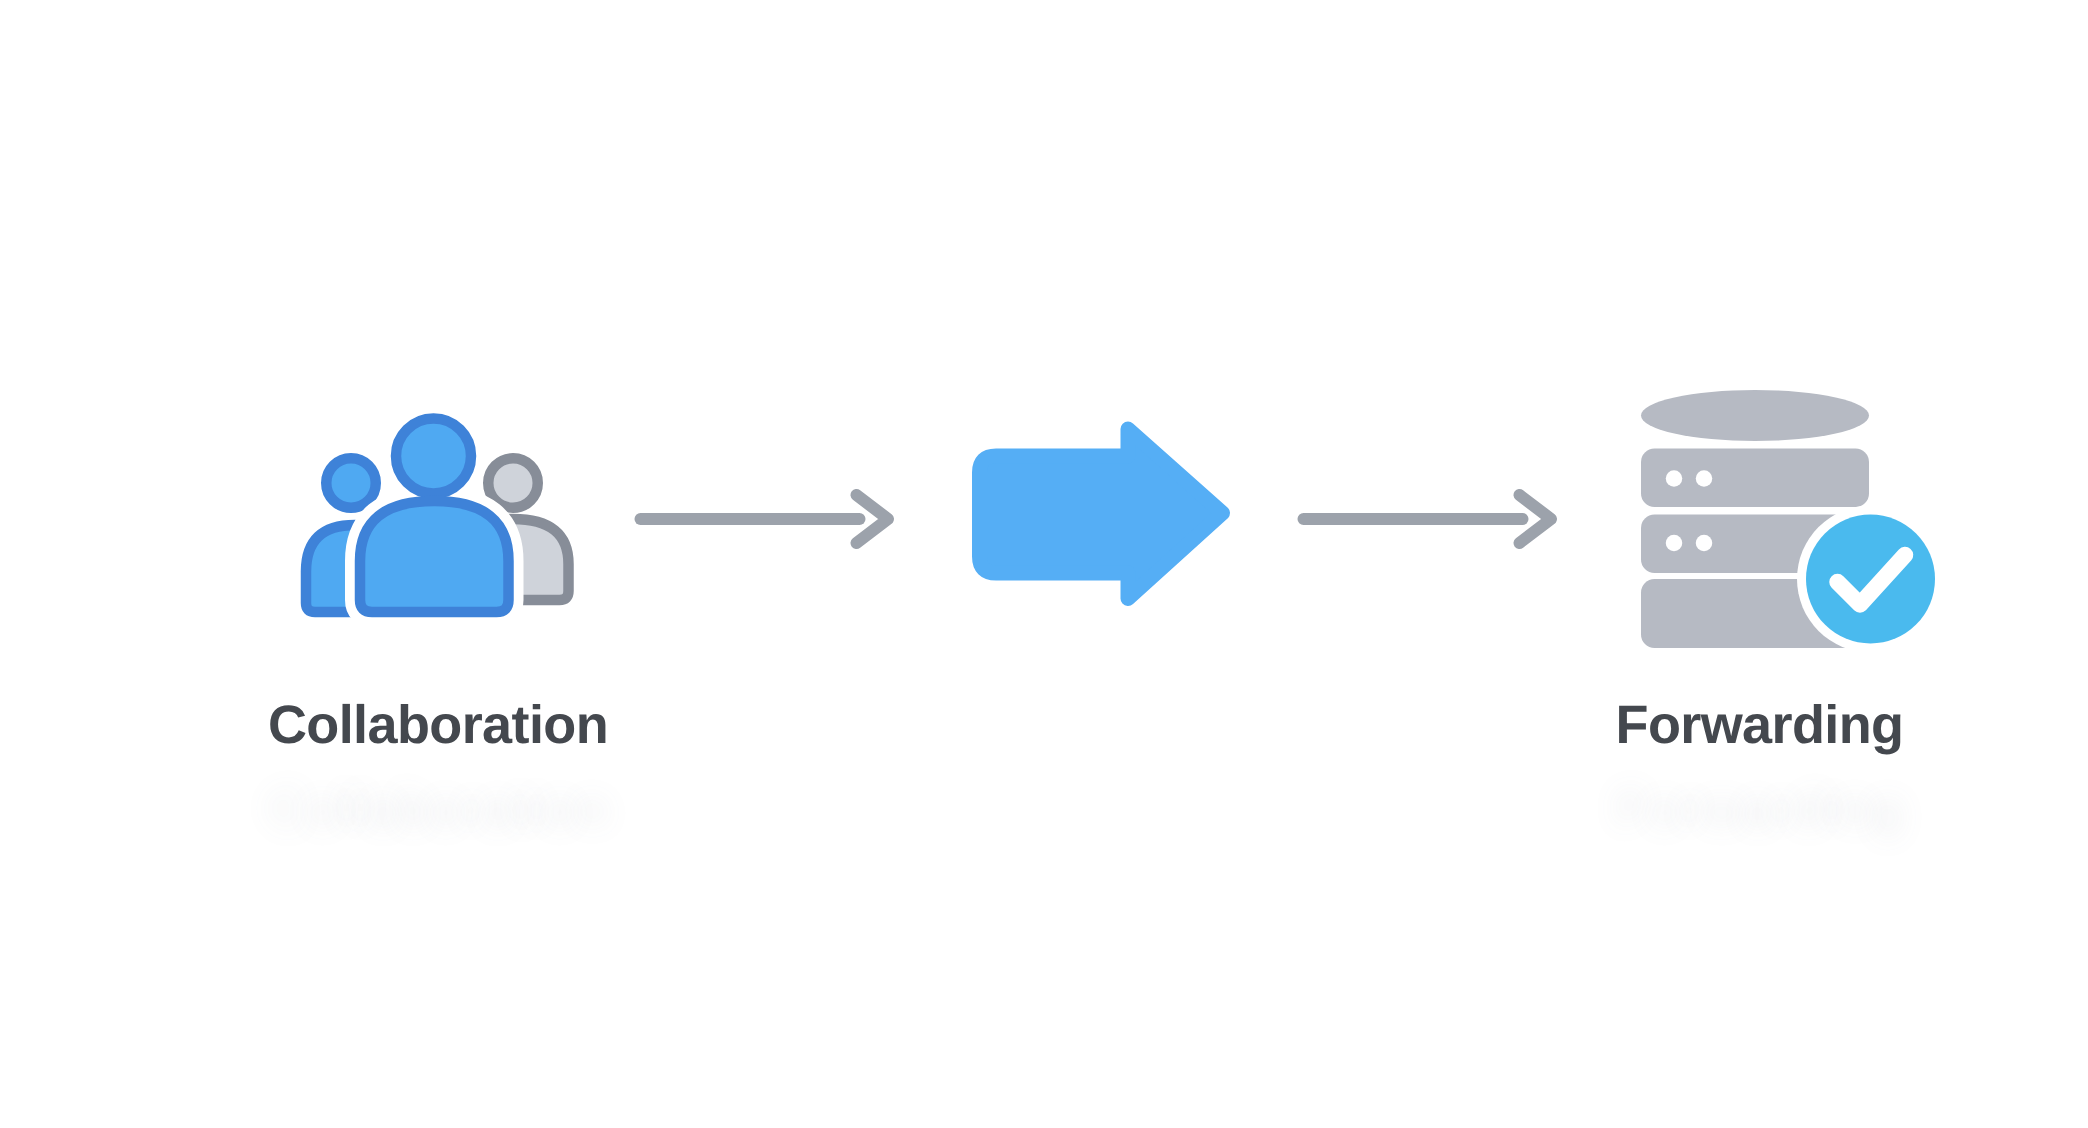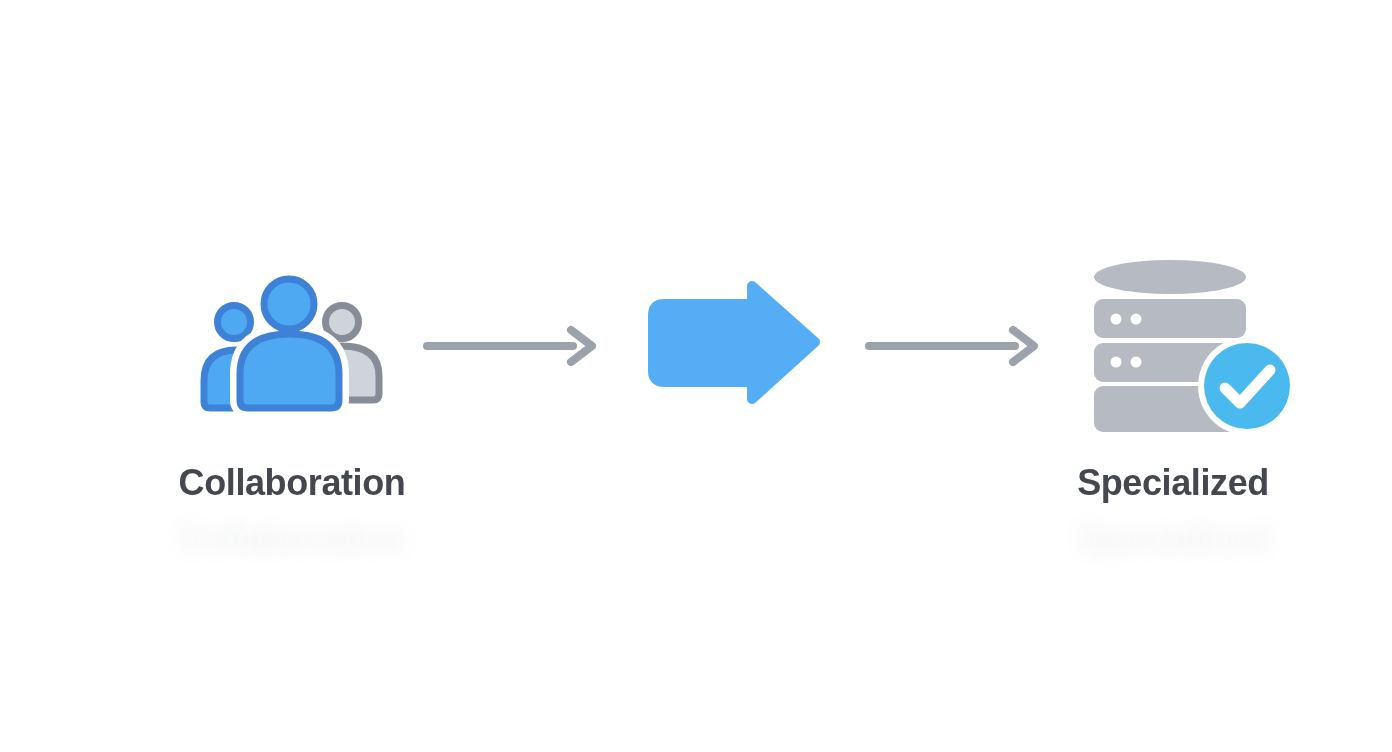--- a/index.html
+++ b/index.html
@@ -98,15 +98,15 @@
 
   <div class="check-badge">
     <svg width="86" height="86" viewBox="0 0 86 86">
       <path d="M21 45 L36 60 L66 27" stroke="#FFFFFF" stroke-width="11" stroke-linecap="round" stroke-linejoin="round" fill="none"></path>
     </svg>
   </div>
 
   <div class="stage-label label-collaboration">Collaboration</div>
 
 
-  <div class="stage-label label-specialized">Specialized</div>
+  <div class="stage-label label-specialized">Forwarding</div>
 
 </div>
 
 </body></html>

